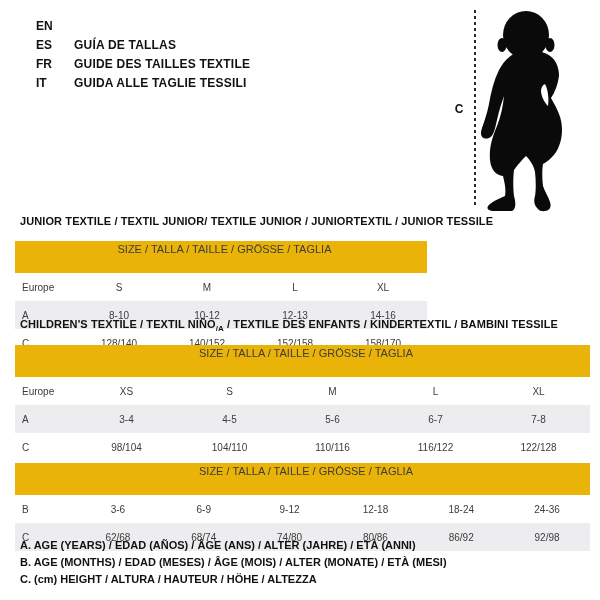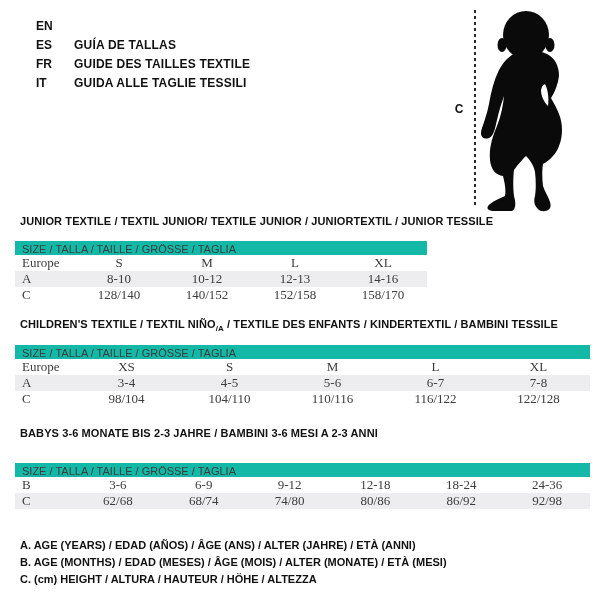--- a/index.html
+++ b/index.html
@@ -21,23 +21,23 @@
   .measure-c { position:absolute; left:450px; top:102px; width:18px; text-align:center;
     font-size:12px; font-weight:700; color:#111; }
   .baby { position:absolute; left:479px; top:8px; }
 
   
   .tbl-title { position:absolute; left:20px; font-size:11px; font-weight:700; color:#111;
     letter-spacing:.1px; white-space:nowrap; }
   .tbl-title .sub { font-size:8px; vertical-align:sub; }
   .two-line { line-height:18px; }
   .size-table { position:absolute; left:15px; }
-  .hdr-bar { height:14px; background:#14b8a6; color:#3c3c3c; font-size:11px; line-height:16px;
-    padding-left:7px; white-space:nowrap; }
-  .trow { display:grid; height:16px; align-items:center; font-size:13px; color:#3c3c3c;font-family:Liberation Serif, serif; }
+  .hdr-bar { height:32px; background:#eab308; color:#3c3c3c; font-size:11px; line-height:16px;
+    padding-left:7px; white-space:nowrap;text-align:center; }
+  .trow { display:grid; height:28px; align-items:center; font-size:10px; color:#3c3c3c; }
   .cols4 { grid-template-columns:60px repeat(4,1fr); }
   .cols5 { grid-template-columns:60px repeat(5,1fr); }
   .cols6 { grid-template-columns:60px repeat(6,1fr); }
   .cell { text-align:center; white-space:nowrap; }
   .cell.lbl { text-align:left; padding-left:7px; }
   .alt { background:#ededef; }
 
   
   .legend { position:absolute; left:20px; top:537px; }
   .legend-line { height:17px; line-height:17px; font-size:11px; font-weight:700; color:#111; white-space:nowrap; }
@@ -134,21 +134,20 @@
     <div class="cell lbl">C</div>
     <div class="cell">98/104</div>
     <div class="cell">104/110</div>
     <div class="cell">110/116</div>
     <div class="cell">116/122</div>
     <div class="cell">122/128</div>
   </div>
 </div>
 
 <div class="tbl-title two-line" style="top:424px">
-  <div>BABYS 3-6 MONATE BIS 2-3 JAHRE / BAMBINI 3-6 MESI A 2-3 ANNI</div>
 </div>
 <div class="size-table" style="top:463px; width:575px">
   <div class="hdr-bar">SIZE / TALLA / TAILLE / GRÖSSE / TAGLIA</div>
   <div class="trow cols6">
     <div class="cell lbl">B</div>
     <div class="cell">3-6</div>
     <div class="cell">6-9</div>
     <div class="cell">9-12</div>
     <div class="cell">12-18</div>
     <div class="cell">18-24</div>

